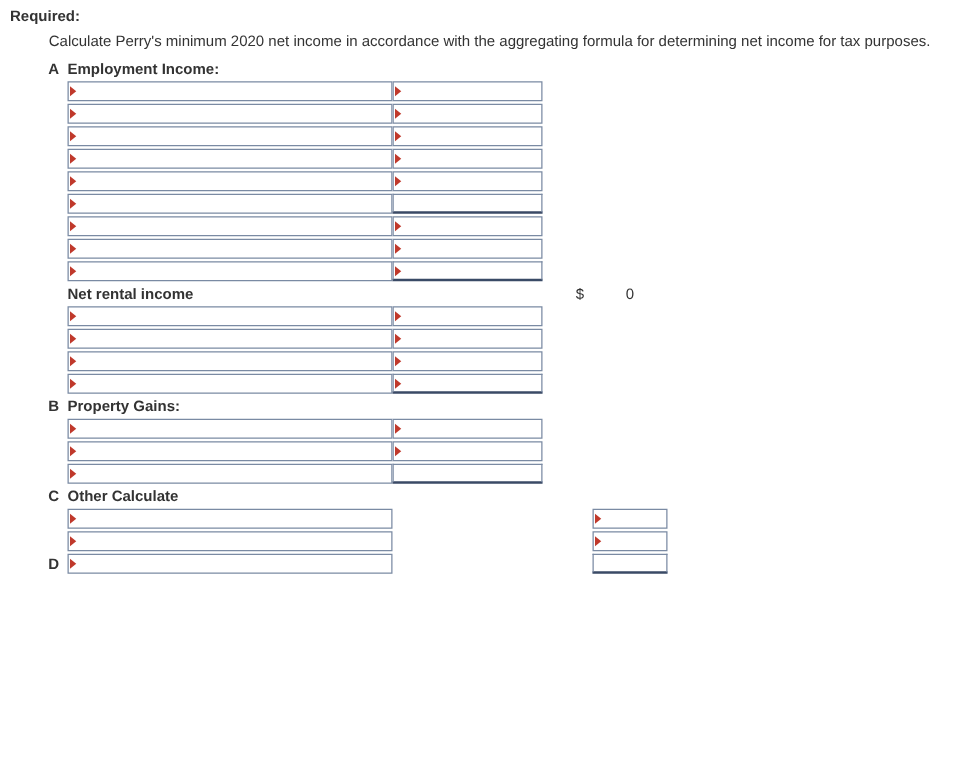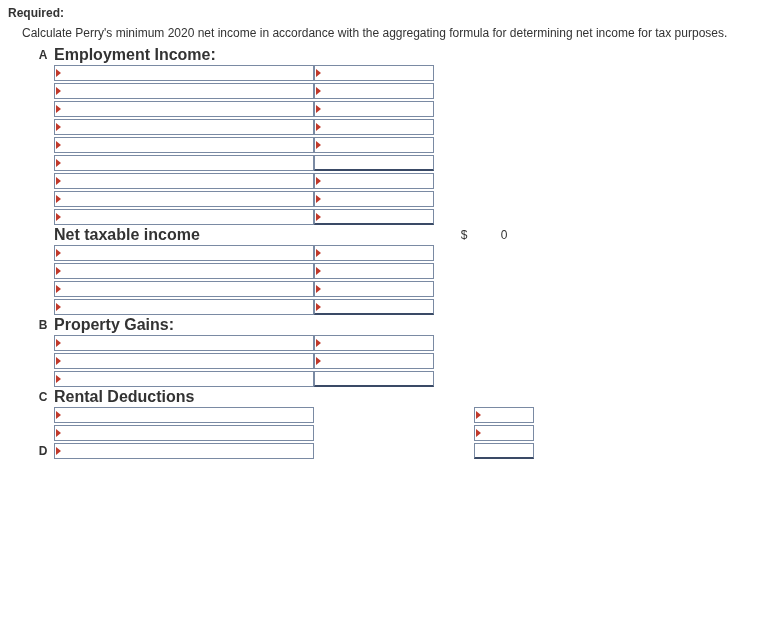--- a/index.html
+++ b/index.html
@@ -9,40 +9,40 @@
     margin: 0;
     padding: 6px 8px;
     width: 762px;
     box-sizing: border-box;
   }
   .required {
     font-weight: bold;
     margin-bottom: 6px;
   }
   .intro {
-    margin-left: 14px;
+    margin-left: 31px;
     margin-bottom: 6px;
   }
   table {
     border-collapse: collapse;
     margin-left: 24px;
   }
   td {
     padding: 0;
     vertical-align: middle;
     height: 18px;
   }
   td.letter {
     width: 22px;
     font-weight: bold;
     text-align: center;
   }
   td.label-col {
     width: 260px;
-    font-size: 16px;
+    font-size: 12px;
   }
   td.label-col .hdr {
     font-weight: bold;
   }
   td.val-col {
     width: 120px;
   }
   td.dollar-col {
     width: 20px;
     text-align: center;
@@ -251,21 +251,21 @@
             <span class="tri"></span>
           </span>
         </td>
         <td></td>
         <td></td>
         <td></td>
       </tr>
 
   <tr>
     <td></td>
-    <td class="label-col"><span class="hdr">Net taxable income</span></td>
+    <td class="label-col"><span class="hdr">Net rental income</span></td>
     <td></td>
         <td></td>
     <td class="dollar-col">$</td>
     <td class="total-col">0</td>
   </tr>
 
   <tr>
         <td></td>
         <td class="label-col">
           <span class="cell">
@@ -382,21 +382,21 @@
           <span class="cell bacc"></span>
         </td>
         <td></td>
         <td></td>
         <td></td>
       </tr>
 
 
   <tr>
     <td class="letter">C</td>
-    <td class="label-col"><span class="hdr">Rental Deductions</span></td>
+    <td class="label-col"><span class="hdr">Other Calculate</span></td>
     <td></td>
         <td></td>
         <td></td>
         <td></td>
   </tr>
 
   <tr>
     <td></td>
     <td class="label-col">
           <span class="cell">

